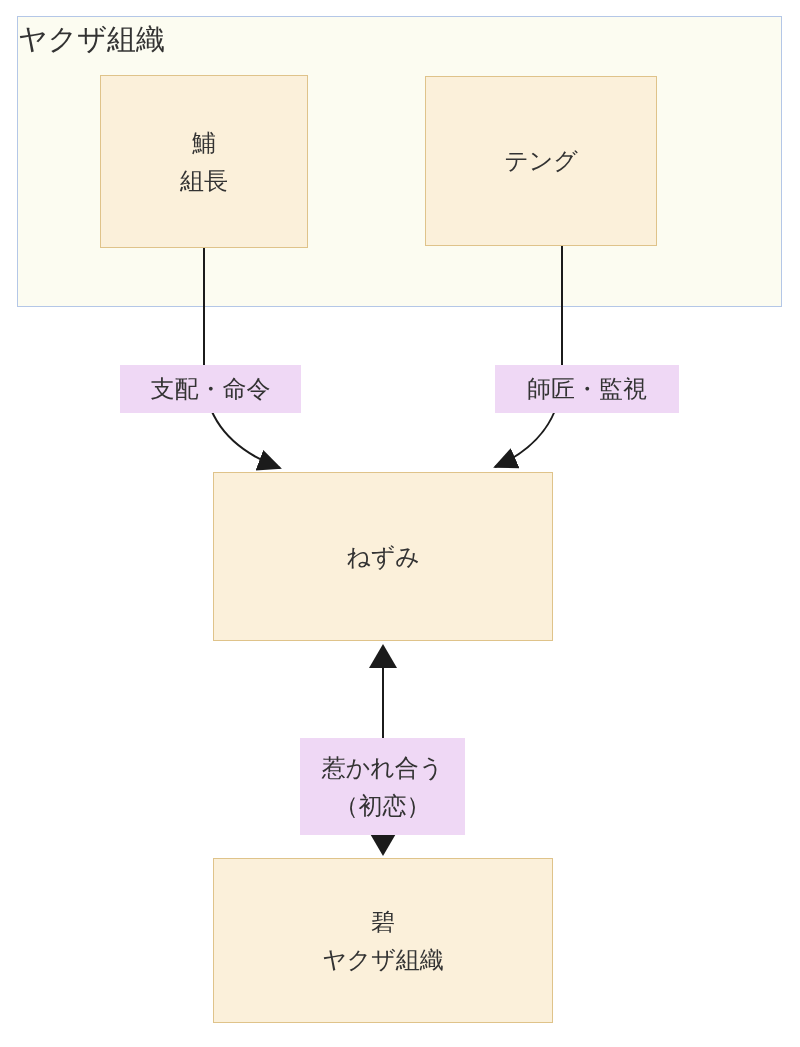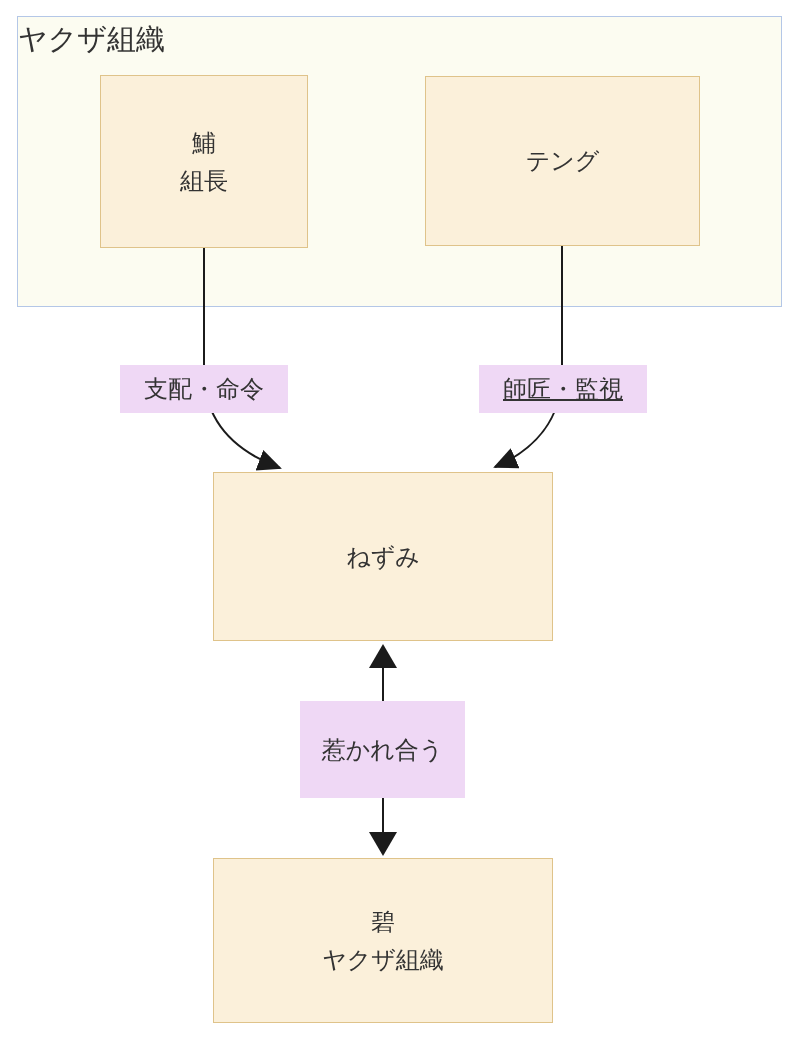--- a/index.html
+++ b/index.html
@@ -60,40 +60,40 @@
     flex-direction: column;
     align-items: center;
     justify-content: center;
     text-align: center;
     font-size: 24px;
     line-height: 38px;
     color: var(--text, #333333);
   }
   .node span { display: block; }
   .node-buna   { left: 100px; top: 75px;  width: 208px; height: 173px; }
-  .node-tengu  { left: 425px; top: 76px;  width: 275px; height: 170px; }
+  .node-tengu  { left: 425px; top: 76px;  width: 232px; height: 170px; }
   .node-nezumi { left: 213px; top: 472px; width: 340px; height: 169px; }
   .node-aoi    { left: 213px; top: 858px; width: 340px; height: 165px; }
   
   .edge-label {
     position: absolute;
     background: var(--label_bg, #efd8f5);
     color: var(--text, #333333);
     font-size: 24px;
     line-height: 38px;
     display: flex;
     flex-direction: column;
     align-items: center;
     justify-content: center;
     text-align: center;
     box-sizing: border-box;
   }
-  .label-shihai  { left: 120px; top: 365px; width: 168px; height: 48px; }
-  .label-shisho  { left: 479px; top: 365px; width: 168px; height: 48px; text-decoration: underline; }
-  .label-hikare  { left: 300px; top: 701px; width: 165px; height: 97px; }
+  .label-shihai  { left: 120px; top: 365px; width: 181px; height: 48px; }
+  .label-shisho  { left: 495px; top: 365px; width: 184px; height: 48px; }
+  .label-hikare  { left: 300px; top: 738px; width: 165px; height: 97px; }
 </style>
 </head>
 <body>
 
 <div class="canvas">
 
   <div class="cluster">
     <div class="cluster-title">ヤクザ組織</div>
   </div>
 
@@ -134,15 +134,16 @@
   <div class="edge-label label-shihai">
     <span>支配・命令</span>
   </div>
 
   <div class="edge-label label-shisho">
     <span>師匠・監視</span>
   </div>
 
   <div class="edge-label label-hikare">
     <span>惹かれ合う</span>
+    <span>（初恋）</span>
   </div>
 
 </div>
 
 </body></html>

